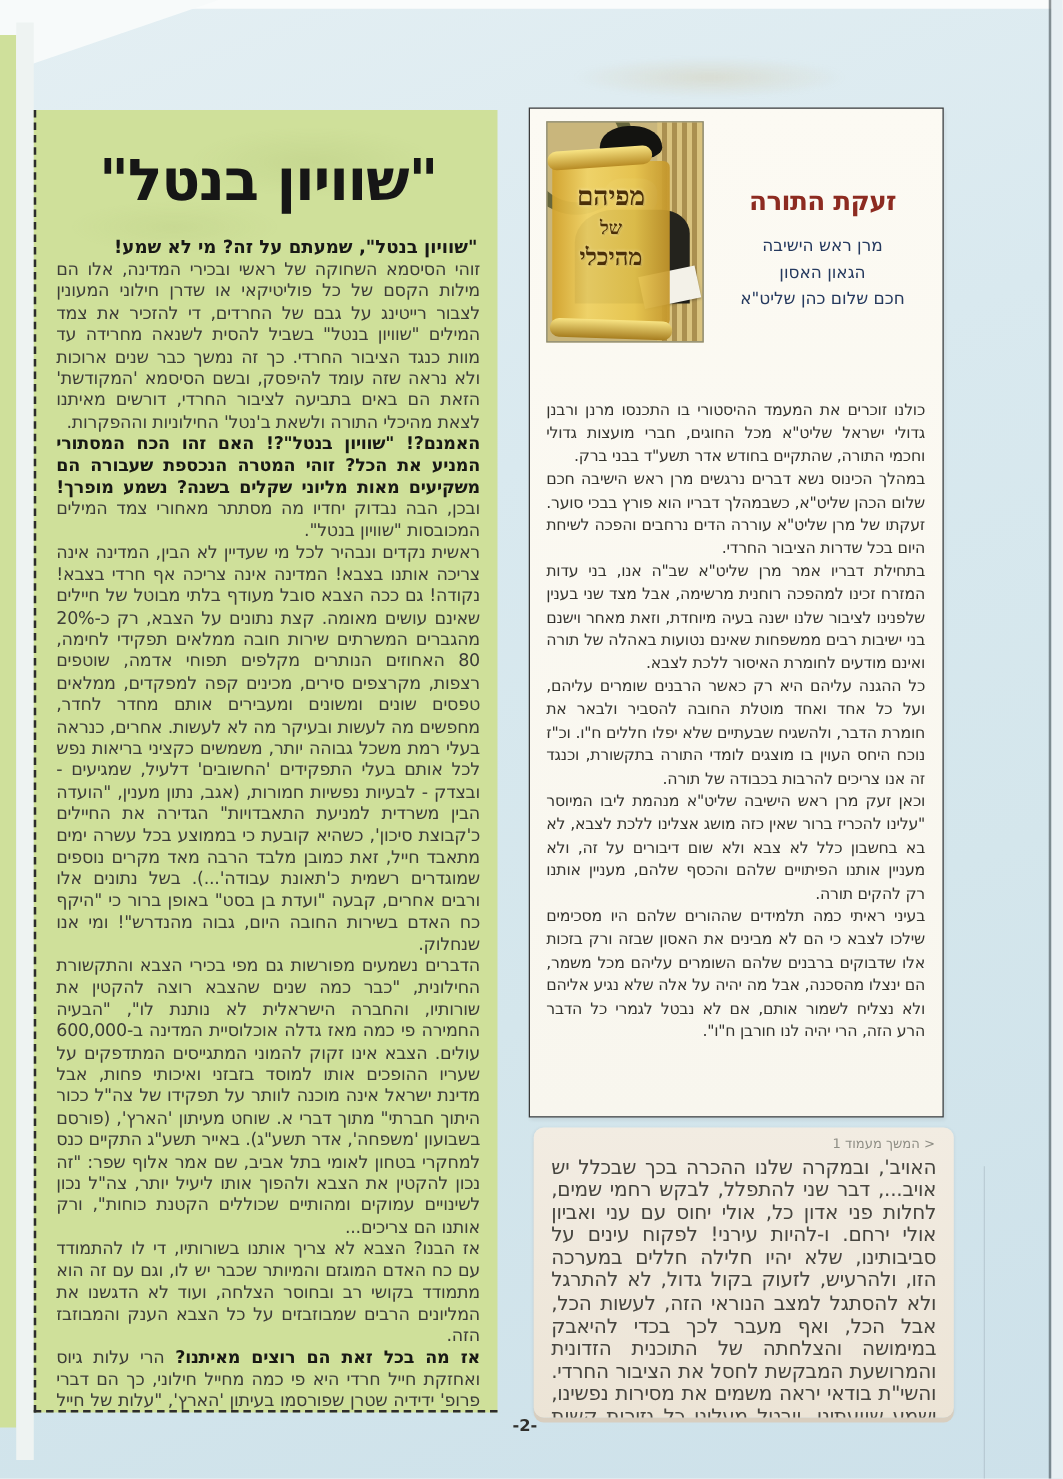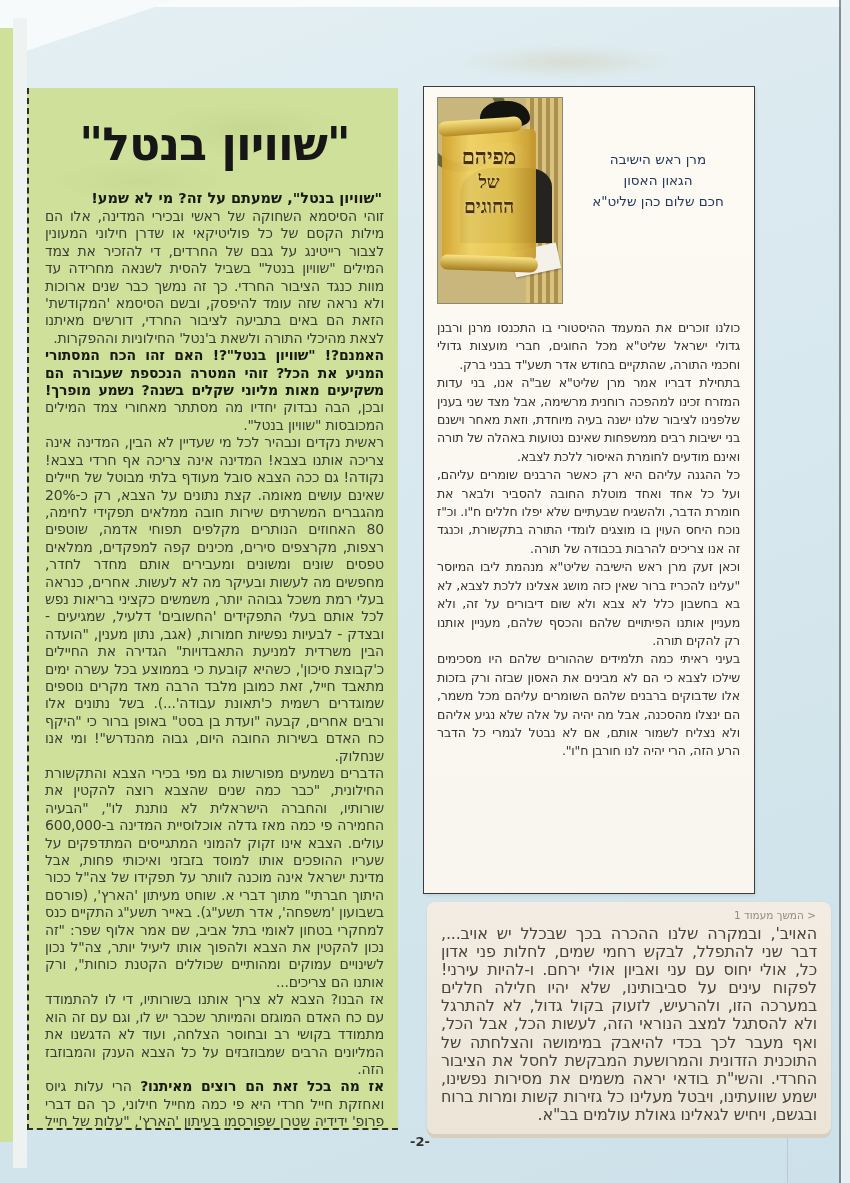--- a/index.html
+++ b/index.html
@@ -35,21 +35,21 @@
     color:#161616;letter-spacing:-1px;white-space:nowrap;}
   .art-lead{margin:14px 2px 2px;font-size:14.5px;font-weight:bold;color:#181816;text-align:right;}
   .art-body p{margin:0;font-size:14px;line-height:17.4px;letter-spacing:-0.2px;
     text-align:justify;color:#3d3c38;}
   .art-body b{color:#181814;}
 
   
   .torah-box{position:absolute;left:423px;top:86px;width:332px;height:808px;box-sizing:border-box;
     background:linear-gradient(180deg,#fcfaf3,#f8f6ee);border:1.5px solid #3b3b3b;
     box-shadow:1px 2px 3px rgba(0,0,0,.07);}
-  .photo{position:absolute;top:10px;left:13px;width:126px;height:207px;background:#c9b67c;
+  .photo{position:absolute;top:10px;left:13px;width:126px;height:177px;background:#c9b67c;
     border:1px solid #8a8a74;box-sizing:border-box;overflow:hidden;}
   .ph-curtain{position:absolute;right:0;top:0;width:36px;height:100%;
     background:repeating-linear-gradient(90deg,#d9c37f 0 4px,#ab9050 4px 8px);}
   .ph-arc{position:absolute;left:-24px;top:-30px;width:74px;height:84px;border:10px solid #66663c;
     border-radius:50%;}
   .ph-hat{position:absolute;left:42px;top:3px;width:50px;height:27px;background:#131310;
     border-radius:50% 50% 45% 45%/70% 70% 40% 40%;}
   .ph-face{position:absolute;left:50px;top:25px;width:33px;height:29px;background:#c99f74;border-radius:45%;}
   .ph-beard{position:absolute;left:46px;top:45px;width:42px;height:33px;
     background:linear-gradient(#ded9cd,#bcb6a8);border-radius:40% 40% 60% 60%;}
@@ -61,31 +61,31 @@
   .scroll-parch{position:absolute;inset:10px 2px 10px 2px;border-radius:5px;opacity:.93;
     background:linear-gradient(90deg,#d3a32c,#f1d467 30%,#e8c64d 70%,#c3952a);}
   .scroll-roll-top{position:absolute;top:0;left:-2px;width:86%;height:15px;border-radius:8px;
     background:linear-gradient(180deg,#f8e484,#b78b24);transform:rotate(-4deg);}
   .scroll-roll-bottom{position:absolute;bottom:0;left:0;width:100%;height:15px;border-radius:8px;
     background:linear-gradient(180deg,#f8e484,#a67d1f);transform:rotate(2deg);}
   .scroll-text{position:absolute;top:24px;left:0;right:0;text-align:center;
     font-family:"DejaVu Serif","Liberation Serif",serif;font-weight:bold;color:#4b2f08;
     text-shadow:0 0 3px rgba(252,240,185,.95),1px 1px 0 rgba(0,0,0,.15);}
   .scroll-text .w1{font-size:21px;line-height:28px;}
-  .scroll-text .w2{font-size:18px;line-height:22px;}
+  .scroll-text .w2{font-size:15px;line-height:22px;}
   .scroll-text .w3{font-size:19px;line-height:26px;}
   .torah-head{position:absolute;top:62px;left:148px;width:172px;text-align:center;}
   .torah-title{margin:0 0 14px;font-size:21px;font-weight:bold;color:#8d2b21;letter-spacing:-0.5px;}
   .torah-sub{font-size:13.5px;line-height:21px;font-weight:normal;color:#25395e;}
   .torah-body{position:absolute;top:196px;left:13px;right:14px;bottom:8px;overflow:hidden;margin-top:36px;}
   .torah-body p{margin:0;font-size:12.6px;line-height:18.4px;letter-spacing:-0.2px;
     text-align:justify;color:#35342f;}
 
   
-  .cont-box{position:absolute;left:427px;top:902px;width:404px;height:232px;box-sizing:border-box;
+  .cont-box{position:absolute;left:427px;top:902px;width:336px;height:232px;box-sizing:border-box;
     background:linear-gradient(180deg,#f2ece2,#ece4d6);border-radius:8px;
     box-shadow:0 4px 0 #d8cebf,0 1px 3px rgba(0,0,0,.08);overflow:hidden;}
   .cont-label{padding:7px 15px 2px;text-align:right;font-size:10.5px;color:#8e8d84;}
   .cont-text{margin:2px 14px 0;font-size:16px;line-height:18.1px;letter-spacing:-0.2px;
     text-align:justify;color:#46453f;}
 
   .page-num{position:absolute;left:410px;top:1134px;font-size:13px;font-weight:bold;
     color:#31302c;direction:ltr;}
 </style>
 </head>
@@ -126,31 +126,33 @@
       <div class="ph-beard"></div>
       <div class="ph-torso"></div>
       <div class="ph-paper"></div>
       <div class="scroll">
         <div class="scroll-parch"></div>
         <div class="scroll-roll-top"></div>
         <div class="scroll-roll-bottom"></div>
         <div class="scroll-text">
           <div class="w1">מפיהם</div>
           <div class="w2">של</div>
-          <div class="w3">החוגים</div>
+          <div class="w3">מהיכלי</div>
         </div>
       </div>
     </div>
     <div class="torah-head">
+      <h2 class="torah-title">זעקת התורה</h2>
       <div class="torah-sub">מרן ראש הישיבה</div>
       <div class="torah-sub">הגאון האסון</div>
       <div class="torah-sub">חכם שלום כהן שליט"א</div>
     </div>
     <div class="torah-body">
       <p>כולנו זוכרים את המעמד ההיסטורי בו התכנסו מרנן ורבנן גדולי ישראל שליט"א מכל החוגים, חברי מועצות גדולי וחכמי התורה, שהתקיים בחודש אדר תשע"ד בבני ברק.</p>
+      <p>במהלך הכינוס נשא דברים נרגשים מרן ראש הישיבה חכם שלום הכהן שליט"א, כשבמהלך דבריו הוא פורץ בבכי סוער. זעקתו של מרן שליט"א עוררה הדים נרחבים והפכה לשיחת היום בכל שדרות הציבור החרדי.</p>
       <p>בתחילת דבריו אמר מרן שליט"א שב"ה אנו, בני עדות המזרח זכינו למהפכה רוחנית מרשימה, אבל מצד שני בענין שלפנינו לציבור שלנו ישנה בעיה מיוחדת, וזאת מאחר וישנם בני ישיבות רבים ממשפחות שאינם נטועות באהלה של תורה ואינם מודעים לחומרת האיסור ללכת לצבא.</p>
       <p>כל ההגנה עליהם היא רק כאשר הרבנים שומרים עליהם, ועל כל אחד ואחד מוטלת החובה להסביר ולבאר את חומרת הדבר, ולהשגיח שבעתיים שלא יפלו חללים ח"ו. וכ"ז נוכח היחס העוין בו מוצגים לומדי התורה בתקשורת, וכנגד זה אנו צריכים להרבות בכבודה של תורה.</p>
       <p>וכאן זעק מרן ראש הישיבה שליט"א מנהמת ליבו המיוסר "עלינו להכריז ברור שאין כזה מושג אצלינו ללכת לצבא, לא בא בחשבון כלל לא צבא ולא שום דיבורים על זה, ולא מעניין אותנו הפיתויים שלהם והכסף שלהם, מעניין אותנו רק להקים תורה.</p>
       <p>בעיני ראיתי כמה תלמידים שההורים שלהם היו מסכימים שילכו לצבא כי הם לא מבינים את האסון שבזה ורק בזכות אלו שדבוקים ברבנים שלהם השומרים עליהם מכל משמר, הם ינצלו מהסכנה, אבל מה יהיה על אלה שלא נגיע אליהם ולא נצליח לשמור אותם, אם לא נבטל לגמרי כל הדבר הרע הזה, הרי יהיה לנו חורבן ח"ו".</p>
     </div>
   </section>
 
   <aside class="cont-box">
     <div class="cont-label">&lt; המשך מעמוד 1</div>
     <p class="cont-text">האויב', ובמקרה שלנו ההכרה בכך שבכלל יש אויב..., דבר שני להתפלל, לבקש רחמי שמים, לחלות פני אדון כל, אולי יחוס עם עני ואביון אולי ירחם. ו-להיות עירני! לפקוח עינים על סביבותינו, שלא יהיו חלילה חללים במערכה הזו, ולהרעיש, לזעוק בקול גדול, לא להתרגל ולא להסתגל למצב הנוראי הזה, לעשות הכל, אבל הכל, ואף מעבר לכך בכדי להיאבק במימושה והצלחתה של התוכנית הזדונית והמרושעת המבקשת לחסל את הציבור החרדי. והשי"ת בודאי יראה משמים את מסירות נפשינו, ישמע שוועתינו, ויבטל מעלינו כל גזירות קשות ומרות ברוח ובגשם, ויחיש לגאלינו גאולת עולמים בב"א.</p>

